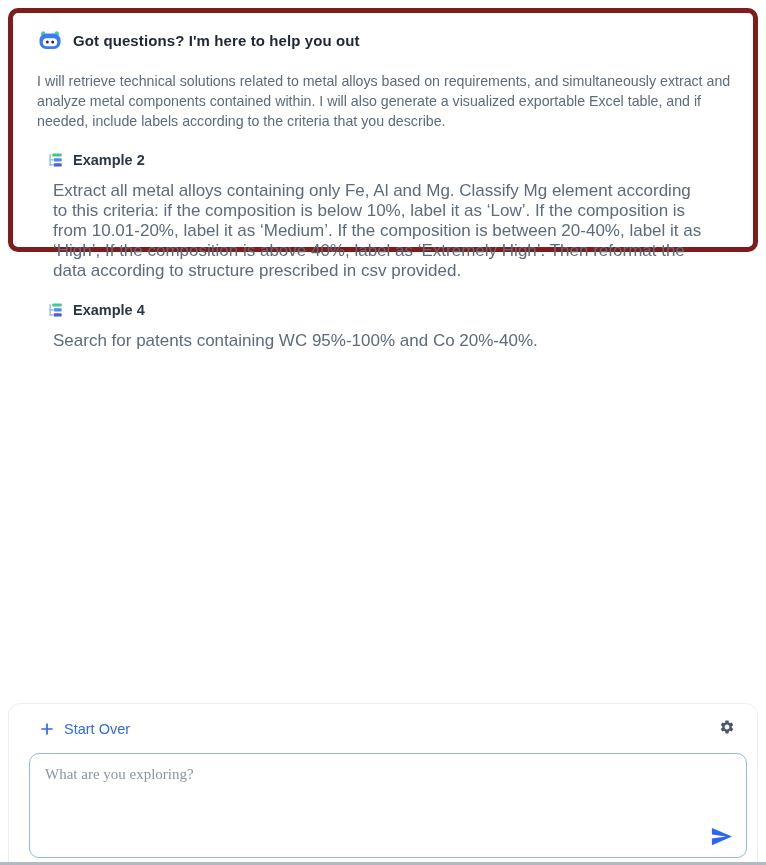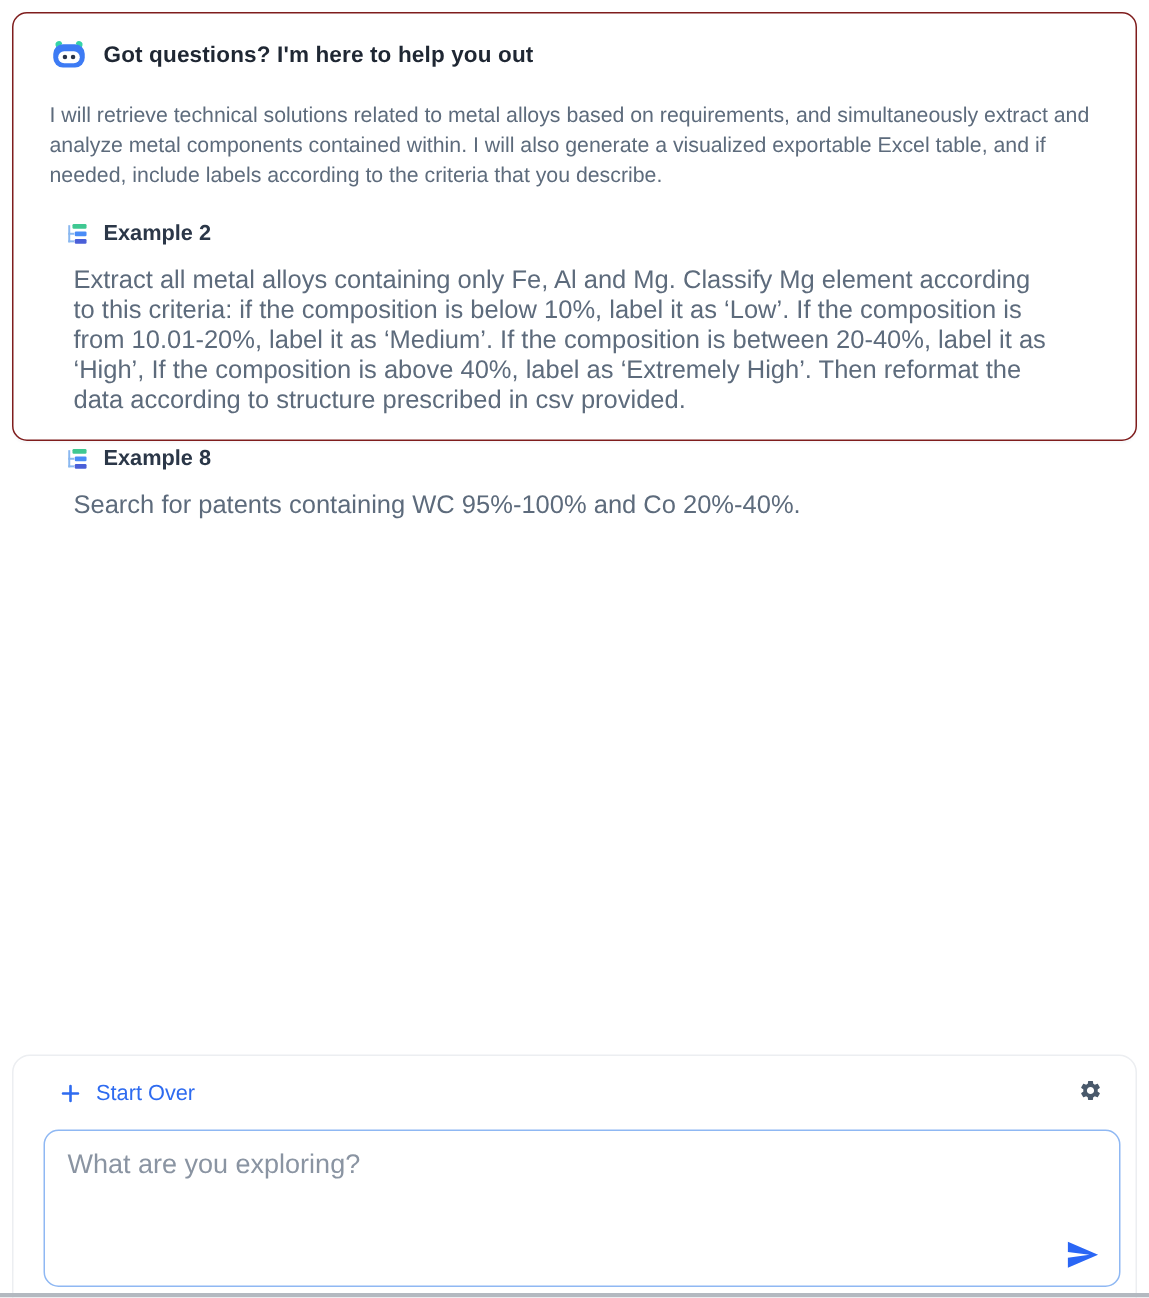--- a/index.html
+++ b/index.html
@@ -8,23 +8,23 @@
     background: #ffffff;
     font-family: "Liberation Sans", sans-serif;
     position: relative;
     overflow: hidden;
   }
 
   
   .help-card {
     position: absolute;
     left: 8px; top: 8px;
-    width: 750px; height: 286px;
-    background: #ffffff;
-    border: 1px solid #7f1d1d;
+    width: 750px; height: 244px;
+    background: #ffffff;
+    border: 5px solid #7f1d1d;
     border-radius: 10px;
     box-shadow: 0 1px 2px rgba(30,60,110,0.04);
     padding: 15px 24px 0 24px;
   }
   .help-header {
     display: flex;
     align-items: center;
     gap: 10px;
   }
   .help-title {
@@ -102,22 +102,22 @@
     border-radius: 10px;
     background: #ffffff;
   }
   .input-wrap textarea {
     width: 100%; height: 72px;
     border: none;
     outline: none;
     resize: none;
     background: transparent;
     padding: 12px 44px 0 15px;
-    font-family: Liberation Sans, sans-serif;
-    font-size: 18px;
+    font-family: Liberation Serif, serif;
+    font-size: 15px;
     color: #b91c1c;
   }
   .input-wrap textarea::placeholder { color: #8a94a2; }
   .send-btn {
     position: absolute;
     right: 13px; bottom: 9px;
     background: none;
     border: none;
     cursor: pointer;
     line-height: 0;
@@ -171,21 +171,21 @@
     <span class="icon">
       <svg width="15" height="15" viewBox="0 0 16 16">
         <rect x="1.6" y="1.2" width="1.4" height="12.2" fill="#8ab8f0"></rect>
         <rect x="1.6" y="6.6" width="4.2" height="1.4" fill="#8ab8f0"></rect>
         <rect x="1.6" y="12" width="4.2" height="1.4" fill="#8ab8f0"></rect>
         <rect x="4.6" y="0.4" width="10" height="3.4" rx="0.9" fill="#3fc892"></rect>
         <rect x="6.2" y="5.6" width="8.4" height="3.4" rx="0.9" fill="#4a8cf7"></rect>
         <rect x="6.2" y="11" width="8.4" height="3.4" rx="0.9" fill="#4a5fd8"></rect>
       </svg>
     </span>
-    <span class="example-label">Example 8</span>
+    <span class="example-label">Example 4</span>
   </div>
   <p class="example-text">Search for patents containing WC 95%-100% and Co 20%-40%.</p>
 
 </section>
 
 <section class="composer-card">
 
   <div class="composer-toolbar">
     <button class="start-over-btn">
       <span class="icon">

